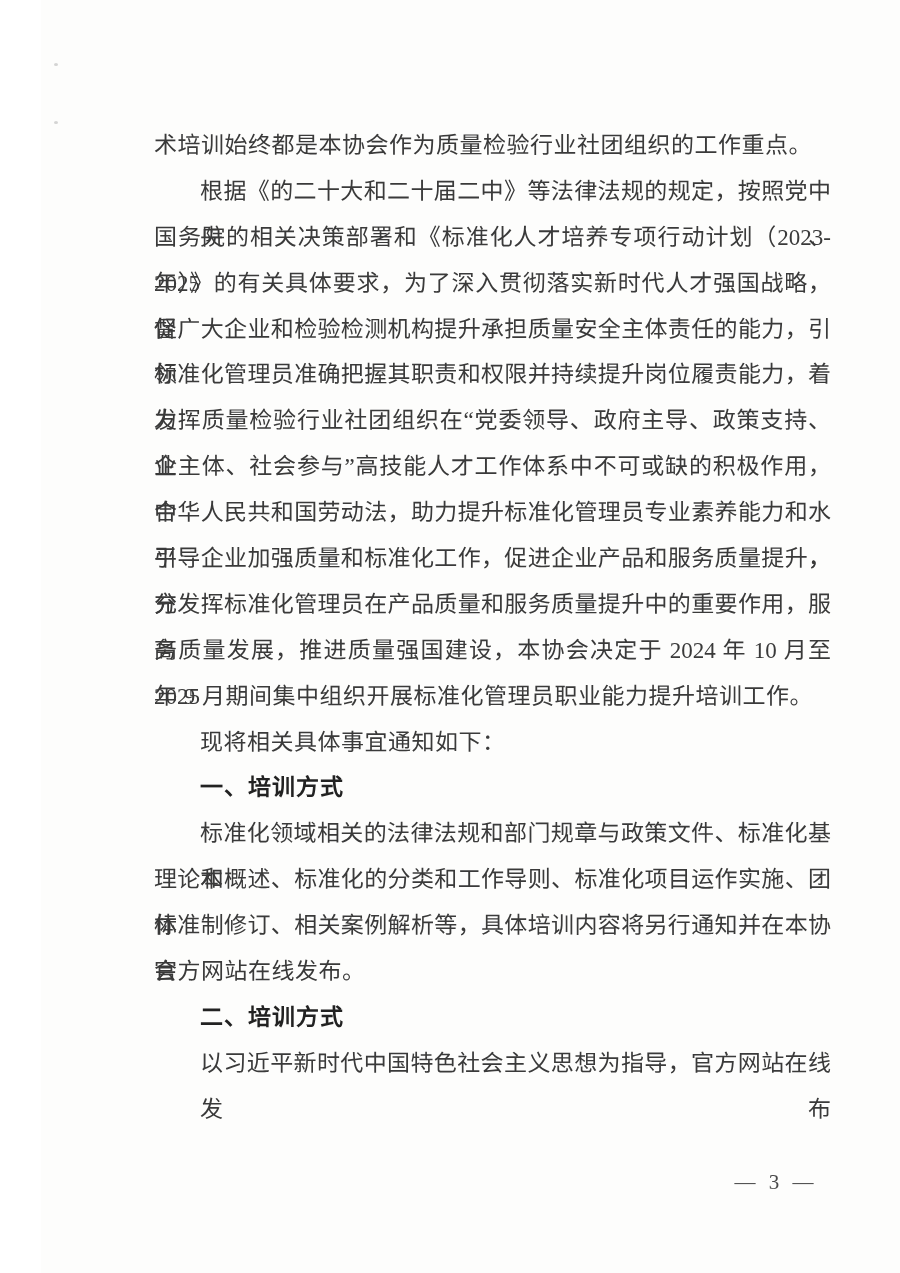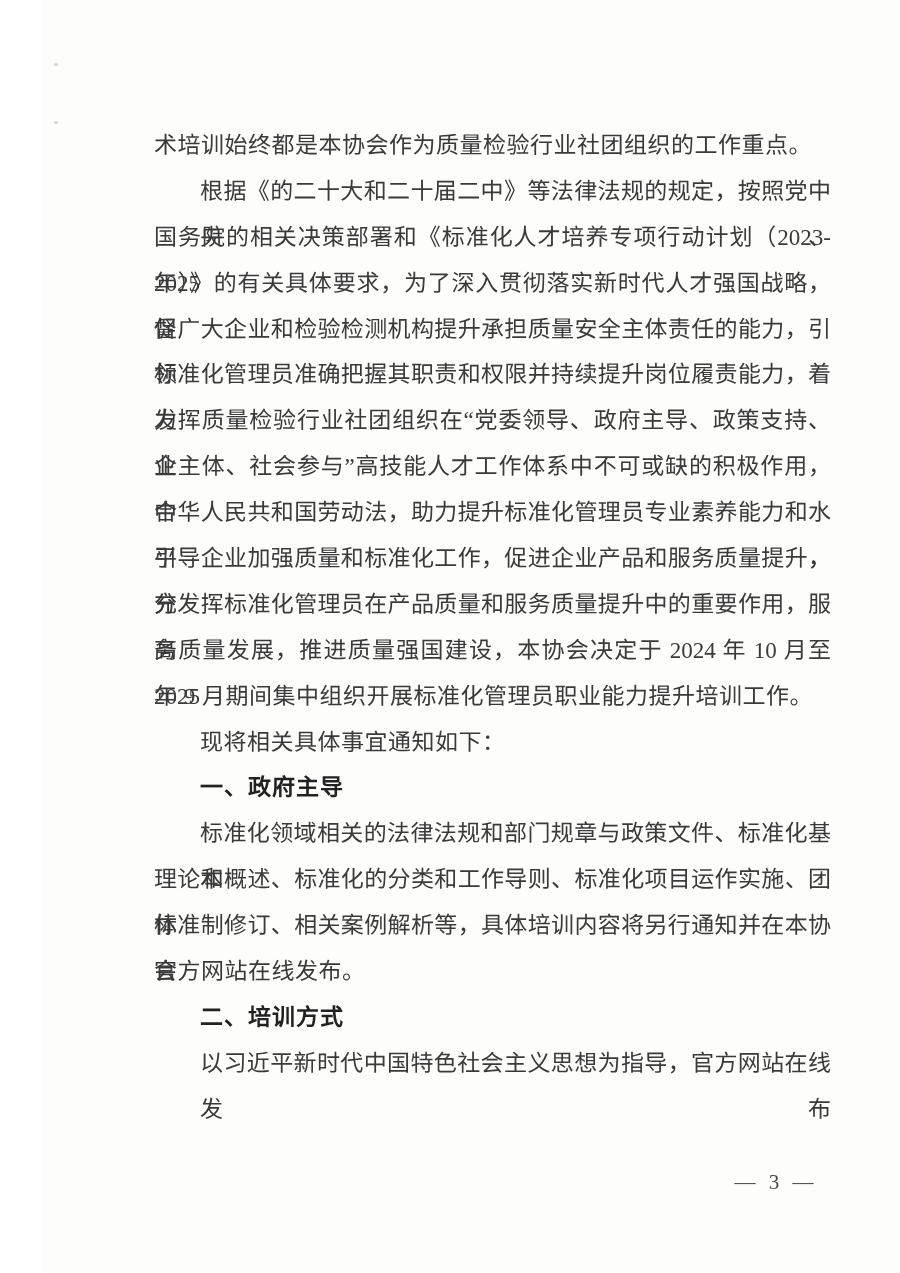--- a/index.html
+++ b/index.html
@@ -90,21 +90,21 @@
       <div class="line fill">促广大企业和检验检测机构提升承担质量安全主体责任的能力，引领</div>
       <div class="line fill">标准化管理员准确把握其职责和权限并持续提升岗位履责能力，着力</div>
       <div class="line fill">发挥质量检验行业社团组织在“党委领导、政府主导、政策支持、企</div>
       <div class="line fill">业主体、社会参与”高技能人才工作体系中不可或缺的积极作用，合</div>
       <div class="line fill">中华人民共和国劳动法，助力提升标准化管理员专业素养能力和水平，</div>
       <div class="line fill">引导企业加强质量和标准化工作，促进企业产品和服务质量提升，充</div>
       <div class="line fill">分发挥标准化管理员在产品质量和服务质量提升中的重要作用，服务</div>
       <div class="line fill">高质量发展，推进质量强国建设，本协会决定于 2024 年 10 月至 2025</div>
       <div class="line">年 9 月期间集中组织开展标准化管理员职业能力提升培训工作。</div>
       <div class="line indent">现将相关具体事宜通知如下：</div>
-      <div class="line heading indent">一、政府主导</div>
+      <div class="line heading indent">一、培训方式</div>
       <div class="line fill indent">标准化领域相关的法律法规和部门规章与政策文件、标准化基本</div>
       <div class="line fill">理论和概述、标准化的分类和工作导则、标准化项目运作实施、团体</div>
       <div class="line fill">标准制修订、相关案例解析等，具体培训内容将另行通知并在本协会</div>
       <div class="line">官方网站在线发布。</div>
       <div class="line heading indent">二、培训方式</div>
       <div class="line fill indent">以习近平新时代中国特色社会主义思想为指导，官方网站在线发布</div>
     </div>
 
   <div class="page-footer">— 3 —</div>
 </div>

